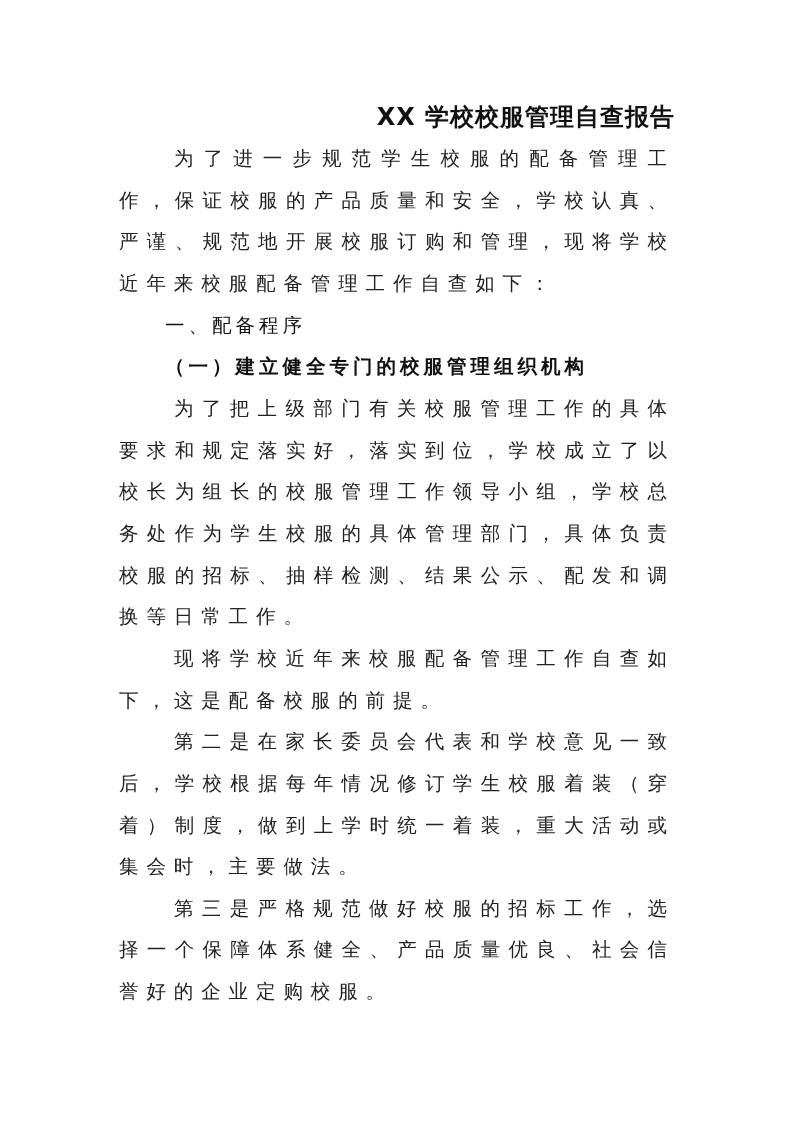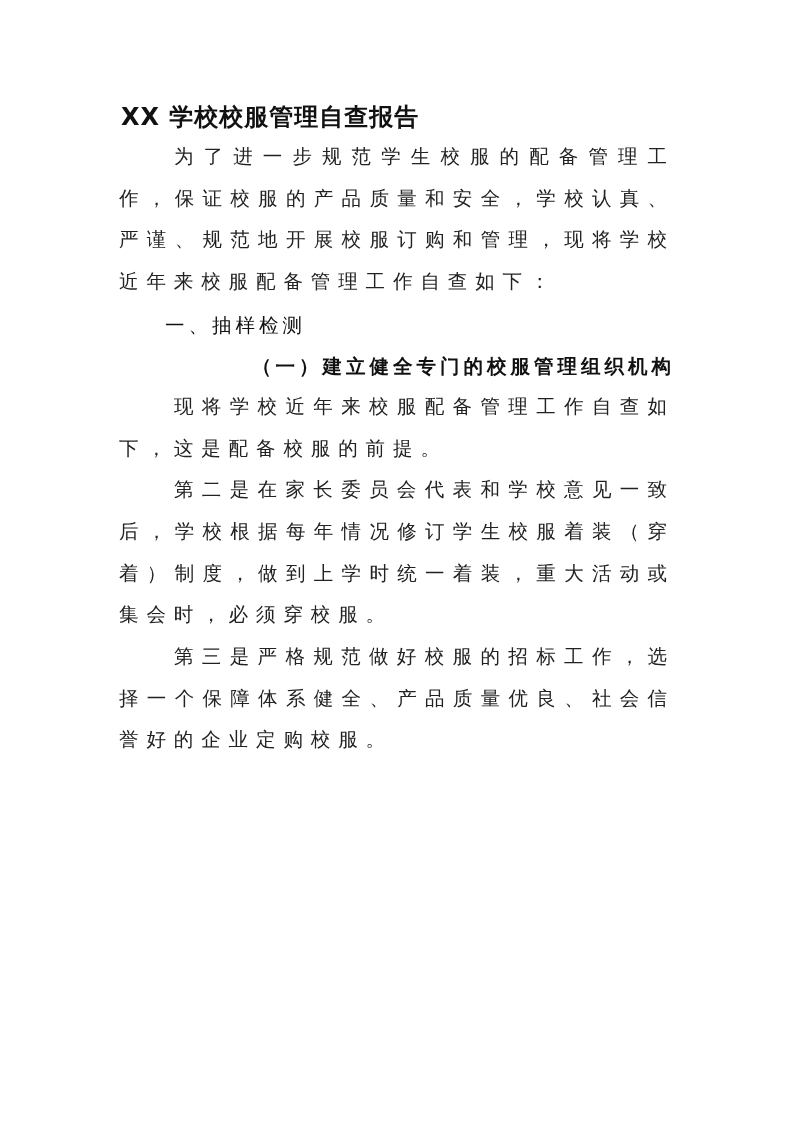--- a/index.html
+++ b/index.html
@@ -17,72 +17,71 @@
   }
   .page {
     position: absolute;
     left: 119px;
     top: 96px;
     width: 556px;
   }
   .title {
     height: 42px;
     line-height: 42px;
-    text-align: left;
+    text-align: right;
     font-family: "DejaVu Sans", "Liberation Sans", sans-serif;
     font-size: 24px;
     color: #111;
     letter-spacing: 1px;
     margin: 0;
     padding-left: 2px;
   }
   .para {
     margin: 0;
     font-size: 19.5px;
     line-height: 41.65px;
     letter-spacing: 7.9px;
     text-align: justify;
     text-indent: 55px;
     color: #222;
-    font-family: Liberation Mono, monospace;
   }
   .h1 {
     margin: 0;
     font-family: "DejaVu Sans", "Liberation Sans", sans-serif;
     font-size: 19.5px;
     line-height: 41.65px;
     letter-spacing: 4px;
     text-indent: 46px;
     color: #111;
   }
   .h2 {
     margin: 0;
     font-size: 19.5px;
     line-height: 41.65px;
     font-weight: bold;
     letter-spacing: 4px;
     text-indent: 46px;
     color: #111;
-    text-align: right;
   }
 </style>
 </head>
 <body>
 
 <div class="page">
   <h1 class="title">XX 学校校服管理自查报告</h1>
 
   <p class="para">为了进一步规范学生校服的配备管理工作，保证校服的产品质量和安全，学校认真、严谨、规范地开展校服订购和管理，现将学校近年来校服配备管理工作自查如下：</p>
 
-  <p class="h1">一、抽样检测</p>
+  <p class="h1">一、配备程序</p>
 
   <p class="h2">（一）建立健全专门的校服管理组织机构</p>
 
+  <p class="para">为了把上级部门有关校服管理工作的具体要求和规定落实好，落实到位，学校成立了以校长为组长的校服管理工作领导小组，学校总务处作为学生校服的具体管理部门，具体负责校服的招标、抽样检测、结果公示、配发和调换等日常工作。</p>
 
 
 
   <p class="para">现将学校近年来校服配备管理工作自查如下，这是配备校服的前提。</p>
 
-  <p class="para">第二是在家长委员会代表和学校意见一致后，学校根据每年情况修订学生校服着装（穿着）制度，做到上学时统一着装，重大活动或集会时，必须穿校服。</p>
+  <p class="para">第二是在家长委员会代表和学校意见一致后，学校根据每年情况修订学生校服着装（穿着）制度，做到上学时统一着装，重大活动或集会时，主要做法。</p>
 
   <p class="para">第三是严格规范做好校服的招标工作，选择一个保障体系健全、产品质量优良、社会信誉好的企业定购校服。</p>
 
 </div>
 
 </body></html>

